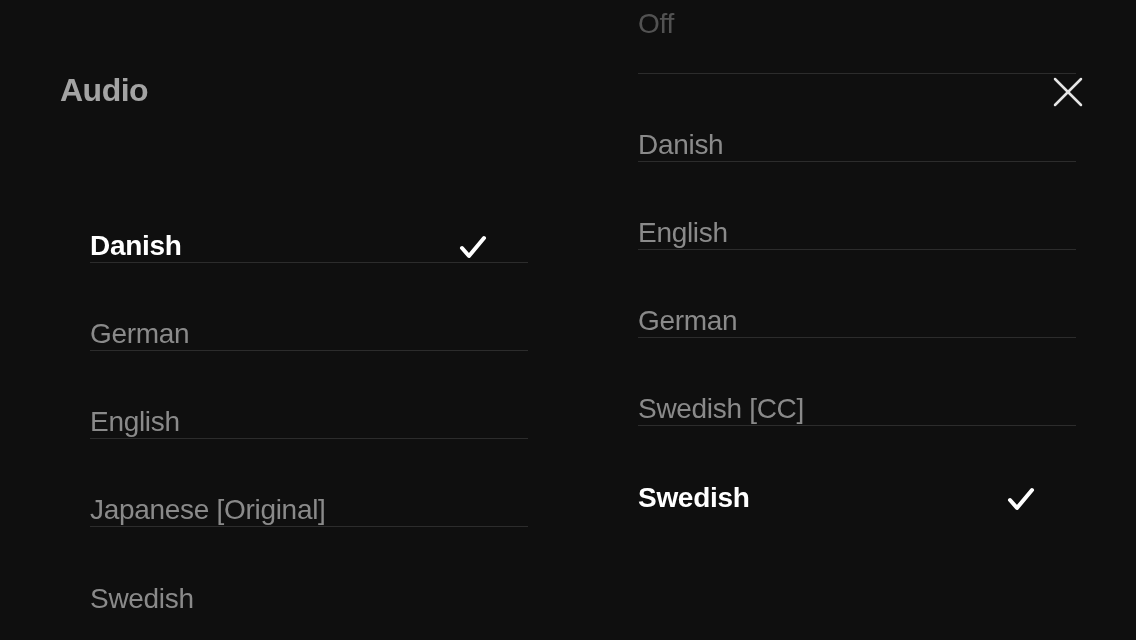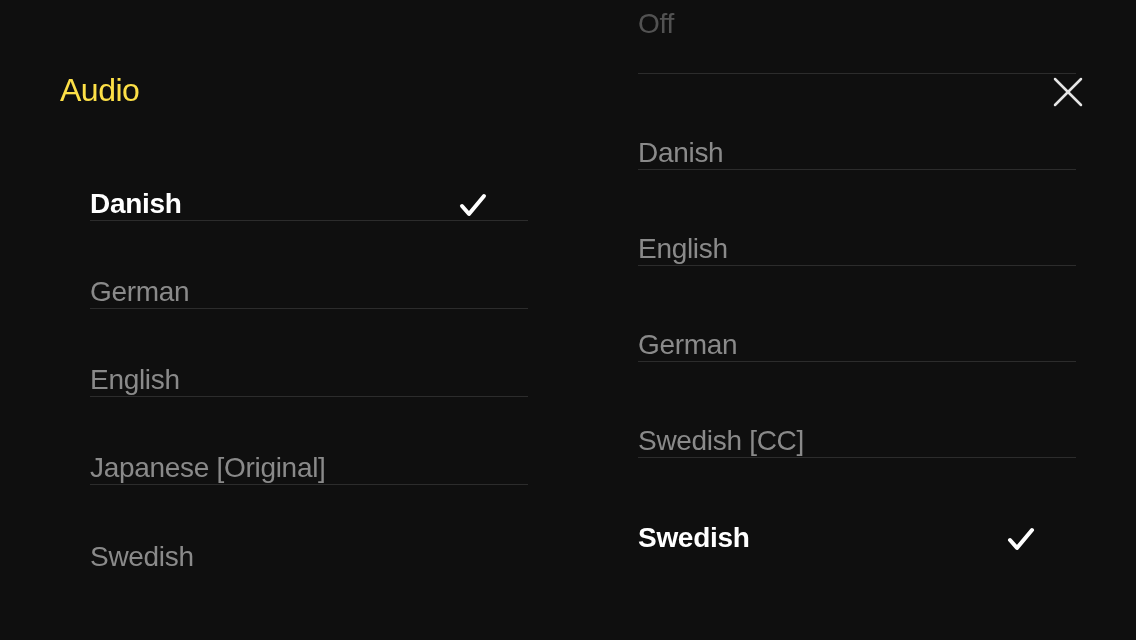--- a/index.html
+++ b/index.html
@@ -26,34 +26,33 @@
       display: flex;
       flex-direction: column;
     }
     .column-left {
       margin-right: 40px;
     }
     .column-right {
       margin-left: 40px;
     }
     .column-heading {
-      color: #fde047;
+      color: #a3a3a3;
       font-size: 32px;
-      font-weight: 400;
-      margin-bottom: 24px;
+      font-weight: 700;
+      margin-bottom: 66px;
       letter-spacing: -0.5px;
     }
     .list {
       display: flex;
       flex-direction: column;
       padding-left: 30px;
     }
     .subtitles-list {
       margin-top: -42px;
-      gap: 8px;
     }
     .option-row {
       display: flex;
       align-items: flex-end;
       justify-content: space-between;
       height: 88px;
       border-bottom: 1px solid #2c2c2c;
       cursor: pointer;
       padding-right: 40px;
     }

